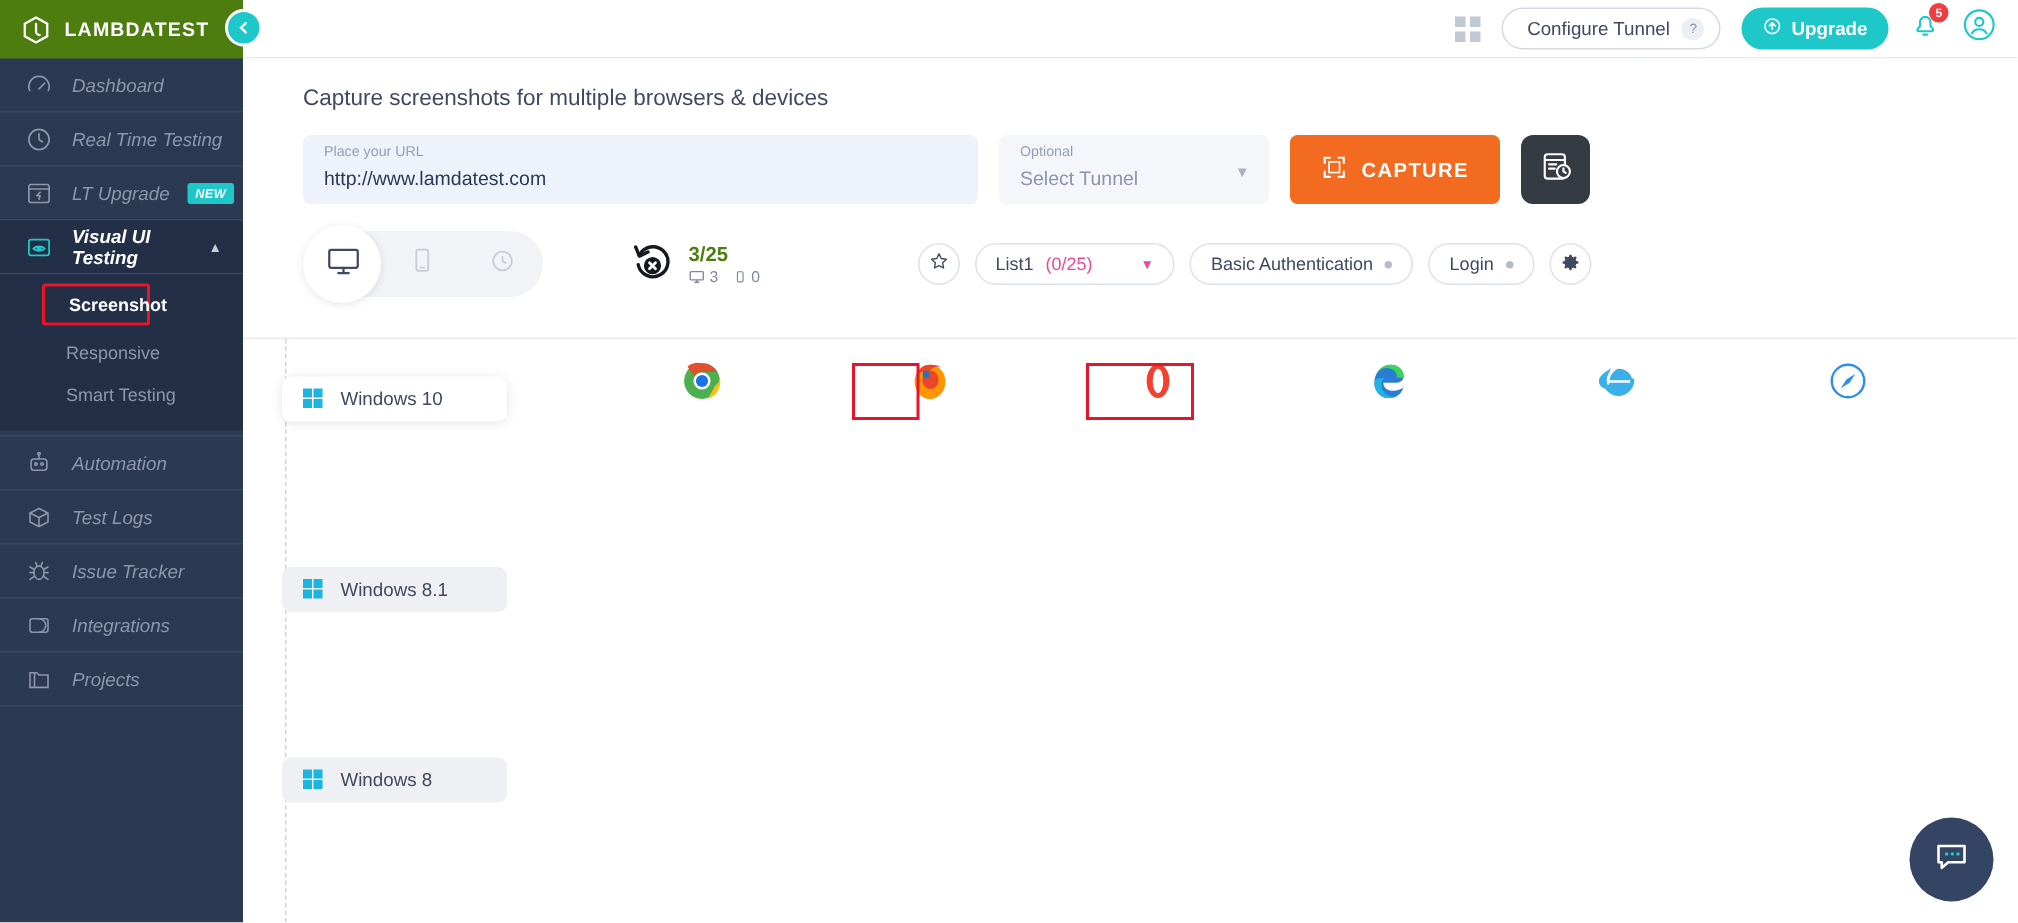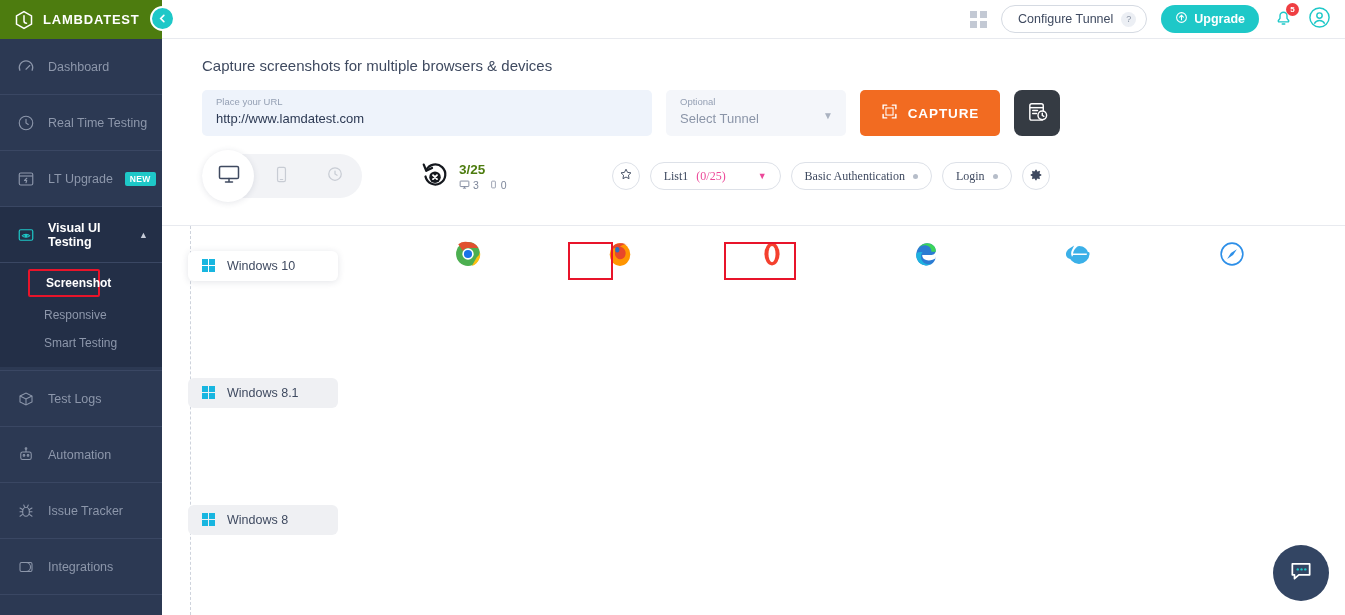--- a/index.html
+++ b/index.html
@@ -28,23 +28,23 @@
   }
   .collapse-btn {
     position: absolute; left: 150px; top: 6px;
     width: 25px; height: 25px; border-radius: 50%;
     background: #1ec8c8; border: 2px solid #ffffff;
     display: flex; align-items: center; justify-content: center;
     color: #fff; font-size: 10px; z-index: 30; cursor: pointer;
   }
   .nav-item {
     display: flex; align-items: center; gap: 12px;
-    height: 56px; padding-left: 16px;
+    height: 36px; padding-left: 16px;
     border-bottom: 1px solid #3a4763;
-    color: #8d97ab; font-size: 12.5px; cursor: pointer;
+    color: #8d97ab; font-size: 12.5px; cursor: pointer; font-style: italic;
   }
   .nav-item .nav-ico { width: 20px; height: 20px; flex: 0 0 20px;
     display:flex; align-items:center; justify-content:center; }
   .nav-item.active { background: #232f47; color: #ffffff; font-weight: bold; }
   .nav-item.active .nav-ico svg { stroke: #1ec8c8; }
   .badge-new {
     background: #1ec8c8; color: #fff; font-size: 8.5px; font-weight: bold;
     padding: 2px 5px; border-radius: 2px; letter-spacing: .3px;
   }
   .chev { margin-left: auto; margin-right: 14px; font-size: 9px; color: #c6ccd8; }
@@ -150,21 +150,20 @@
   .round-btn {
     width: 28px; height: 28px; border-radius: 50%; border: 1px solid #dde1e8;
     display: flex; align-items: center; justify-content: center;
     background: #fff; cursor: pointer;
   }
   .pill {
     height: 28px; border: 1px solid #dde1e8; border-radius: 16px;
     display: flex; align-items: center; gap: 8px; padding: 0 13px;
     font-size: 12px; color: #3f4a60; background: #fff; cursor: pointer;
     white-space: nowrap;
-    font-family: Liberation Serif, serif;
   }
   .pill .muted { color: #ec4899; }
   .dot { width: 5px; height: 5px; border-radius: 50%; background: #b6bdc9; }
   .gear-btn {
     width: 28px; height: 28px; border-radius: 50%; border: 1px solid #dde1e8;
     display: flex; align-items: center; justify-content: center;
     background: #fff; cursor: pointer; color: #3f4a60; font-size: 13px;
   }
 
   
@@ -277,39 +276,39 @@
       </div>
       <div class="sub-item">
         <span>Smart Testing</span>
       </div>
     </div>
     <div class="nav-spacer"></div>
 
     <div class="nav-item">
       <span class="nav-ico">
         <svg width="18" height="18" viewBox="0 0 24 24" fill="none" stroke="#8d97ab" stroke-width="1.4">
-          <path d="M4 8 l8-4 8 4 v8 l-8 4 -8-4 z"></path>
-            <path d="M4 8 l8 4 8-4"></path>
-            <path d="M12 12 v8"></path>
-        </svg>
-      </span>
-      <span>Test Logs</span>
-    </div>
-
-    <div class="nav-item">
-      <span class="nav-ico">
-        <svg width="18" height="18" viewBox="0 0 24 24" fill="none" stroke="#8d97ab" stroke-width="1.4">
           <rect x="5" y="8" width="14" height="10" rx="2.5"></rect>
             <path d="M12 4 v4"></path>
             <circle cx="12" cy="3.3" r="1.1"></circle>
           <circle cx="9.3" cy="12.5" r="1.1"></circle>
             <circle cx="14.7" cy="12.5" r="1.1"></circle>
         </svg>
       </span>
       <span>Automation</span>
+    </div>
+
+    <div class="nav-item">
+      <span class="nav-ico">
+        <svg width="18" height="18" viewBox="0 0 24 24" fill="none" stroke="#8d97ab" stroke-width="1.4">
+          <path d="M4 8 l8-4 8 4 v8 l-8 4 -8-4 z"></path>
+            <path d="M4 8 l8 4 8-4"></path>
+            <path d="M12 12 v8"></path>
+        </svg>
+      </span>
+      <span>Test Logs</span>
     </div>
 
     <div class="nav-item">
       <span class="nav-ico">
         <svg width="18" height="18" viewBox="0 0 24 24" fill="none" stroke="#8d97ab" stroke-width="1.4">
           <ellipse cx="12" cy="13" rx="4.5" ry="6"></ellipse>
             <path d="M7.5 10 L4 8 M7.5 13 H4 M7.5 16.5 L4 19
           M16.5 10 L20 8 M16.5 13 H20 M16.5 16.5 L20 19 M10 6.5 L9 4 M14 6.5 L15 4" stroke-linecap="round"></path>
         </svg>
       </span>

